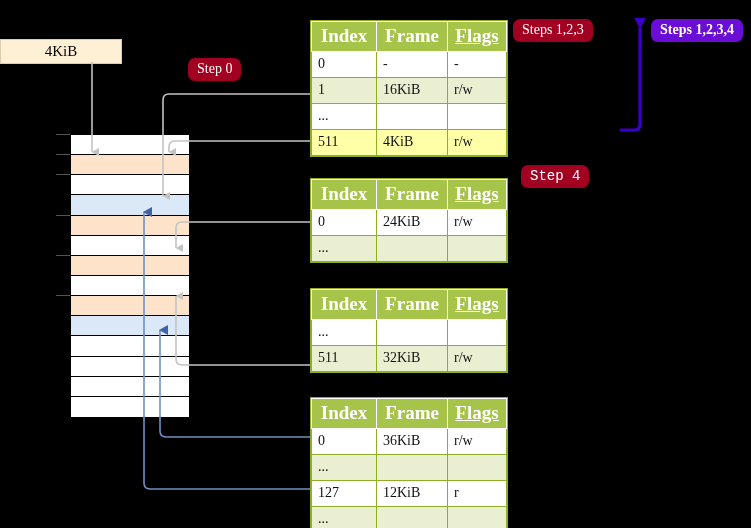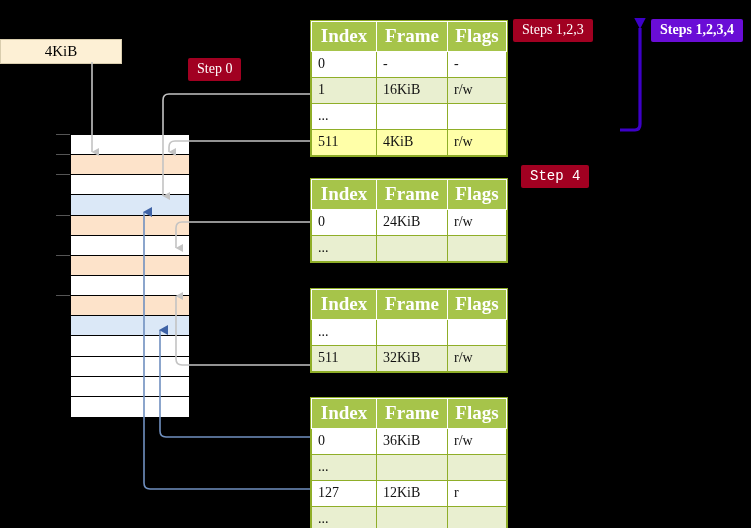--- a/index.html
+++ b/index.html
@@ -12,21 +12,21 @@
 
   
   .badge{
     position:absolute;
     font-family:"Liberation Serif", serif;
     font-size:14px;
     line-height:18px;
     padding:2px 9px 3px 9px;
     color:#ffffff;
     white-space:nowrap;
-    border-radius:2px;
+    border-radius:7px;
   }
   .badge.red{background:#a10021;}
   .badge.purple{background:#6a0dd6;}
 
   
   .kib-box{
     position:absolute;
     background:#fdf0d5;
     border:1px solid #d9cdae;
     color:#000;
@@ -56,21 +56,21 @@
     border:1px solid #8fae28;
     padding:3px 6px 4px 6px;
     height:18px;
     color:#111;
   }
   table.pt tr.alt td{background:#e9efd0;}
   table.pt tr.plain td{background:#ffffff;}
   table.pt tr.hl td{background:#ffffa8;}
   .c-index{width:52px;}
   .c-frame{width:58px;margin-left:32px;}
-  .c-flags{width:46px;}
+  .c-flags{width:46px;text-decoration:underline;}
 
   
   .mem{
     position:absolute;
     background:#ffffff;
     border:1px solid #000;
     box-sizing:border-box;
   }
   .mem .row{
     position:absolute;left:0;right:0;

